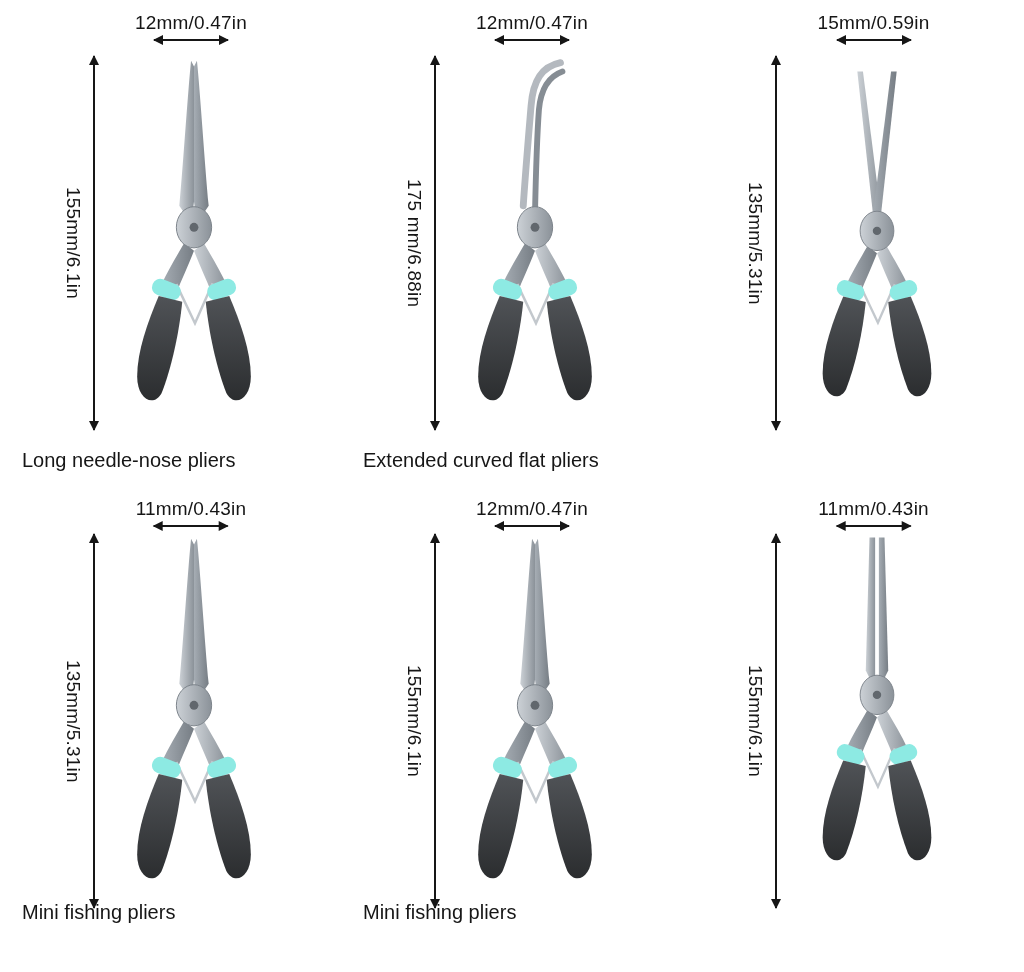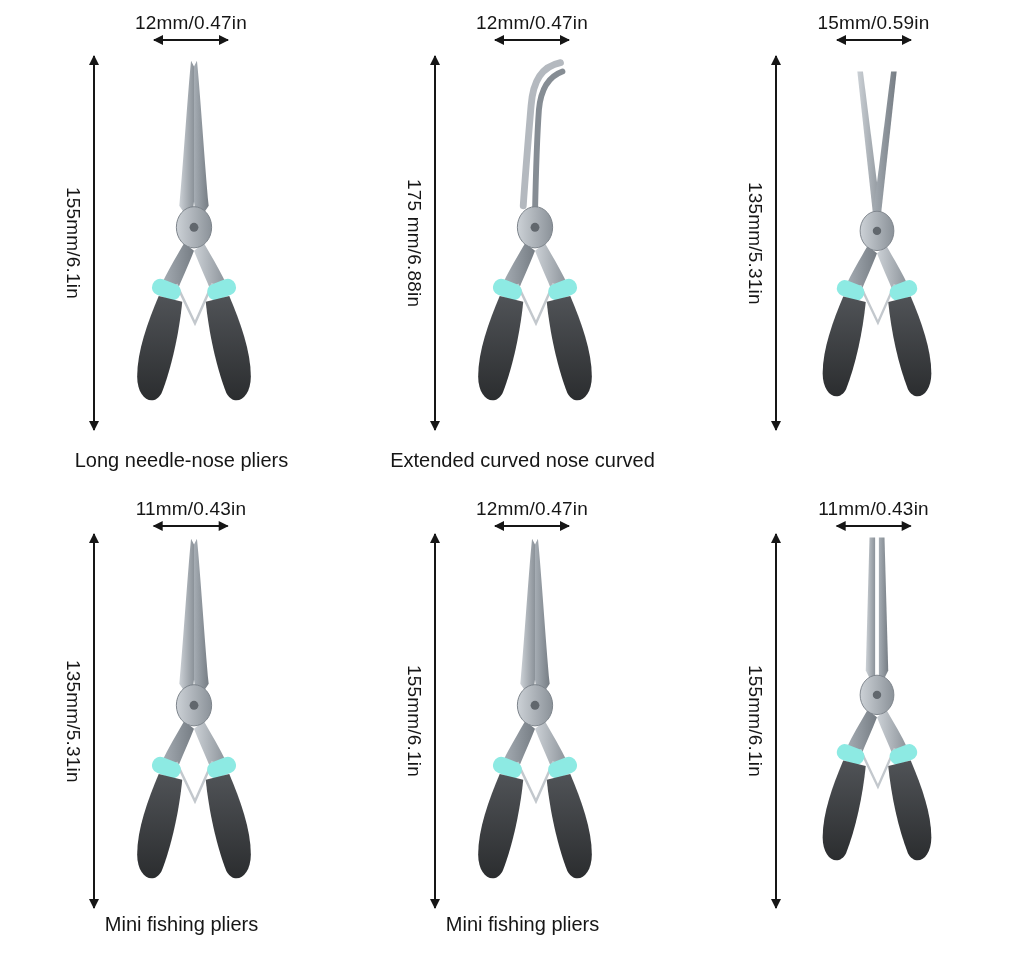--- a/index.html
+++ b/index.html
@@ -51,25 +51,25 @@
 
   
   .pliers-wrap { position:absolute; left:57%; top:52px; transform:translateX(-50%); }
   .pliers-svg { width:196px; height:378px; display:block; }
   .cell.c3 .pliers-wrap { top:66px; }
   .cell.c3 .pliers-svg { height:356px; }
 
   
   .cell.r2 .pliers-wrap { top:44px; }
   .cell.r2 .dim-left { top:48px; }
-  .cell.r2 .caption { bottom:36px; }
+  .cell.r2 .caption { bottom:48px; }
 
   .caption {
     position:absolute; bottom:14px; left:22px; right:0;
-    text-align:center; font-size:20px; white-space:nowrap;
+    font-size:20px; white-space:nowrap;
   }
   .defs-holder { position:absolute; width:0; height:0; overflow:hidden; }
 </style>
 </head>
 <body>
 
 <svg class="defs-holder" aria-hidden="true">
   <defs>
     <linearGradient id="metal-l" x1="0" y1="0" x2="1" y2="0">
       <stop offset="0" stop-color="#ccd1d6"></stop>
@@ -145,21 +145,21 @@
     <div class="dim-left">
       <span class="dim-label-vertical">175 mm/6.88in</span>
       <span class="v-arrow"></span>
     </div>
     <div class="pliers-wrap">
       <svg class="pliers-svg" viewBox="0 0 200 380">
           <use href="#jaw-curved"></use>
           <use href="#pl-lower"></use>
         </svg>
     </div>
-    <figcaption class="caption">Extended curved nose curved</figcaption>
+    <figcaption class="caption">Extended curved flat pliers</figcaption>
   </figure>
 
   <figure class="cell r1 c3">
     <div class="dim-top">
       <span class="dim-label">15mm/0.59in</span>
       <span class="h-arrow"></span>
     </div>
     <div class="dim-left">
       <span class="dim-label-vertical">135mm/5.31in</span>
       <span class="v-arrow"></span>

